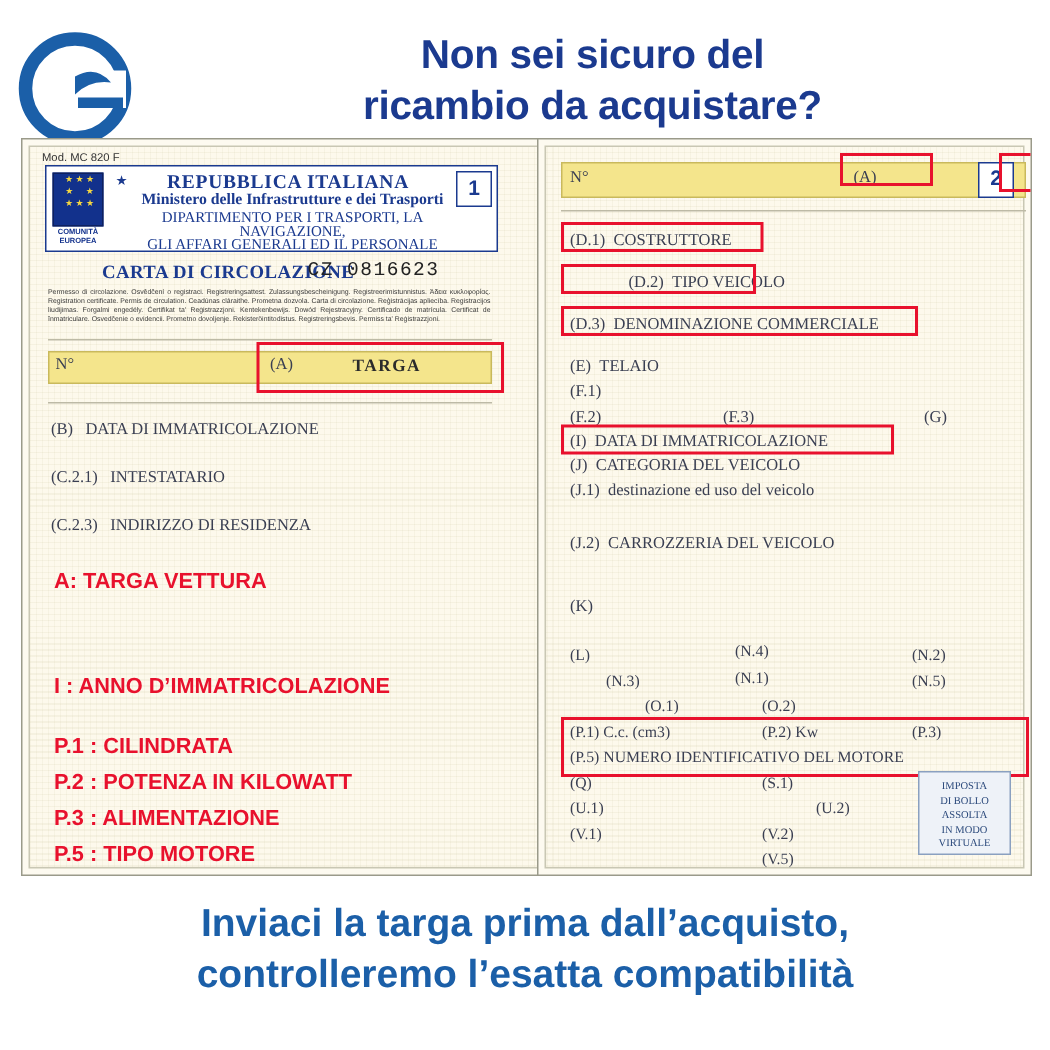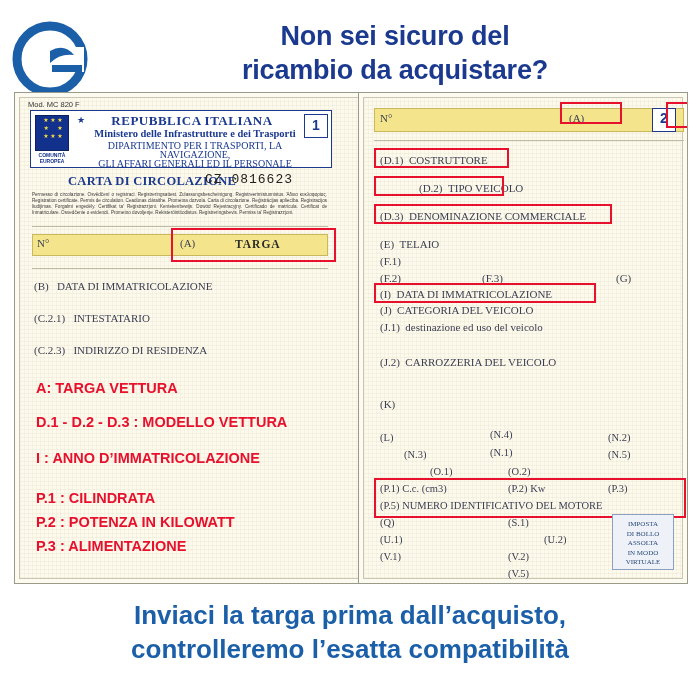--- a/index.html
+++ b/index.html
@@ -209,25 +209,25 @@
       <span>(B)</span>&nbsp;&nbsp;&nbsp;<span>DATA DI IMMATRICOLAZIONE</span>
     </div>
     <div class="fld" style="left:14px;top:214px;">
       <span>(C.2.1)</span>&nbsp;&nbsp;&nbsp;<span>INTESTATARIO</span>
     </div>
     <div class="fld" style="left:14px;top:246px;">
       <span>(C.2.3)</span>&nbsp;&nbsp;&nbsp;<span>INDIRIZZO DI RESIDENZA</span>
     </div>
 
     <div class="redtext" style="left:16px;top:282px;">A: TARGA VETTURA</div>
-    <div class="redtext" style="left:16px;top:316px;">D.1 - D.2 - D.3 : MODELLO VETTURA</div>
     <div class="redtext" style="left:16px;top:352px;">I : ANNO D’IMMATRICOLAZIONE</div>
     <div class="redtext" style="left:16px;top:392px;">P.1 : CILINDRATA</div>
     <div class="redtext" style="left:16px;top:416px;">P.2 : POTENZA IN KILOWATT</div>
     <div class="redtext" style="left:16px;top:440px;">P.3 : ALIMENTAZIONE</div>
+    <div class="redtext" style="left:16px;top:464px;">P.5 :  TIPO MOTORE</div>
   </div>
 </div>
 
 <div class="doc doc-right">
   <div class="doc-inner">
 
     <div class="yellowfield" style="left:10px;top:10px;width:310px;height:24px;"></div>
     <div class="fld" style="left:16px;top:14px;">N°</div>
     <div class="fld" style="left:205px;top:14px;">(A)</div>
     <div class="num-box" style="right:6px;top:10px;width:22px;height:22px;line-height:19px;">2</div>

